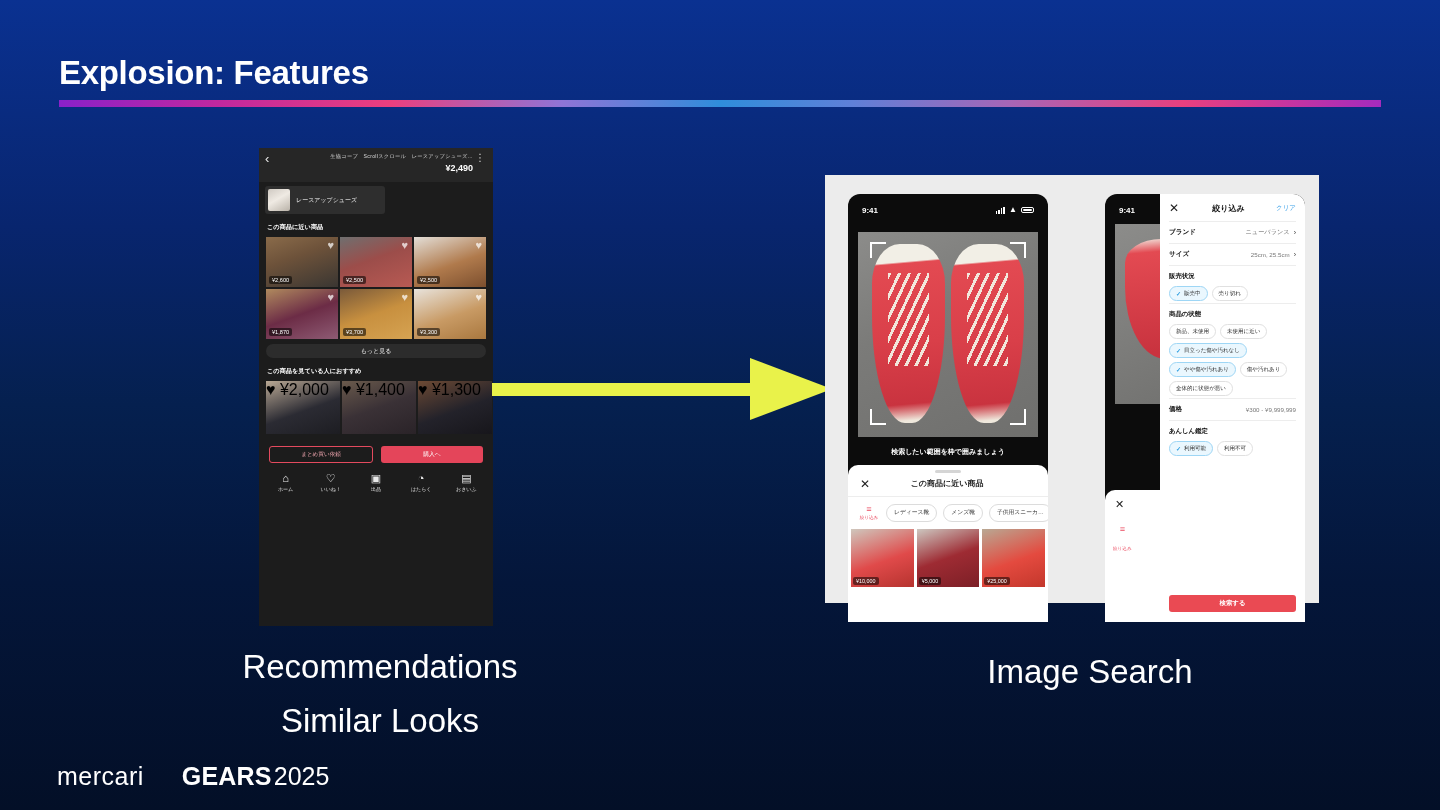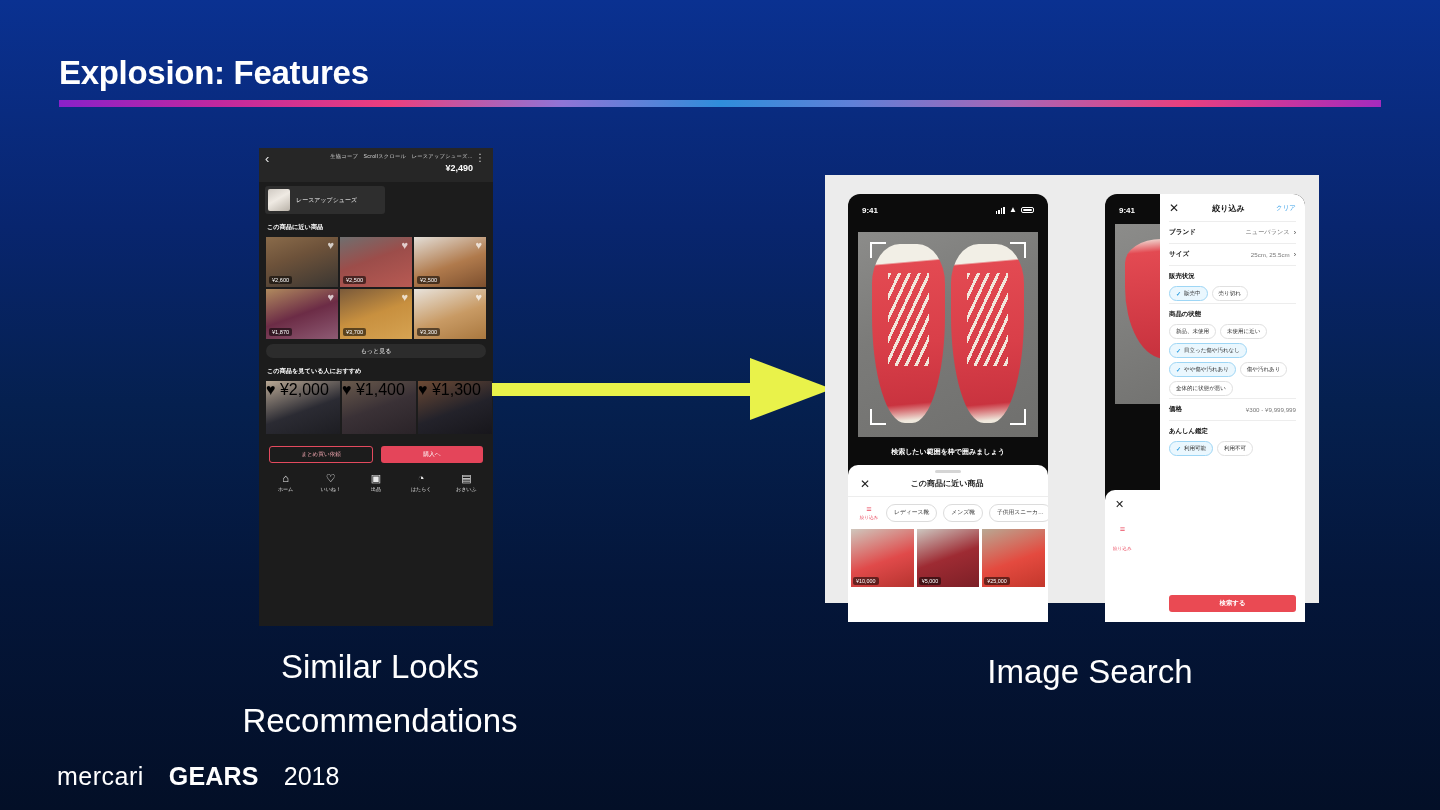--- a/index.html
+++ b/index.html
@@ -222,24 +222,24 @@
   .caption-left {
     position: absolute; left: 180px; top: 640px; width: 400px; text-align: center;
     color: #ffffff; font-size: 33px; line-height: 1.65;
   }
   .caption-right {
     position: absolute; left: 900px; top: 653px; width: 380px; text-align: center;
     color: #ffffff; font-size: 33px;
   }
   .footer-logo {
     position: absolute; left: 57px; top: 762px;
-    display: flex; align-items: baseline; gap: 25px; color: #fff;
+    display: flex; align-items: baseline; gap: 2px; color: #fff;
   }
   .fl-mercari { font-size: 25px; letter-spacing: .5px; }
-  .fl-gears { font-size: 25px; font-weight: bold; letter-spacing: .2px; }
+  .fl-gears { font-size: 25px; font-weight: bold; letter-spacing: .2px; margin-left: 36px; }
   .fl-year { font-size: 25px; }
 </style>
 </head>
 <body>
 
 <div class="slide-title">Explosion: Features</div>
 <div class="title-rule"></div>
 
 <div class="phone-left">
   <div class="pl-topbar">
@@ -492,22 +492,22 @@
           </span>
         </div>
       </div>
 
       <div class="fp-search">検索する</div>
     </div>
   </div>
 </div>
 
 <div class="caption-left">
+  <div>Recommendations</div>
   <div>Similar Looks</div>
-  <div>Recommendations</div>
 </div>
 <div class="caption-right">Image Search</div>
 
 <div class="footer-logo">
   <span class="fl-mercari">mercari</span>
   <span class="fl-gears">GEARS</span>
-  <span class="fl-year">2018</span>
+  <span class="fl-year">2025</span>
 </div>
 
 </body></html>

